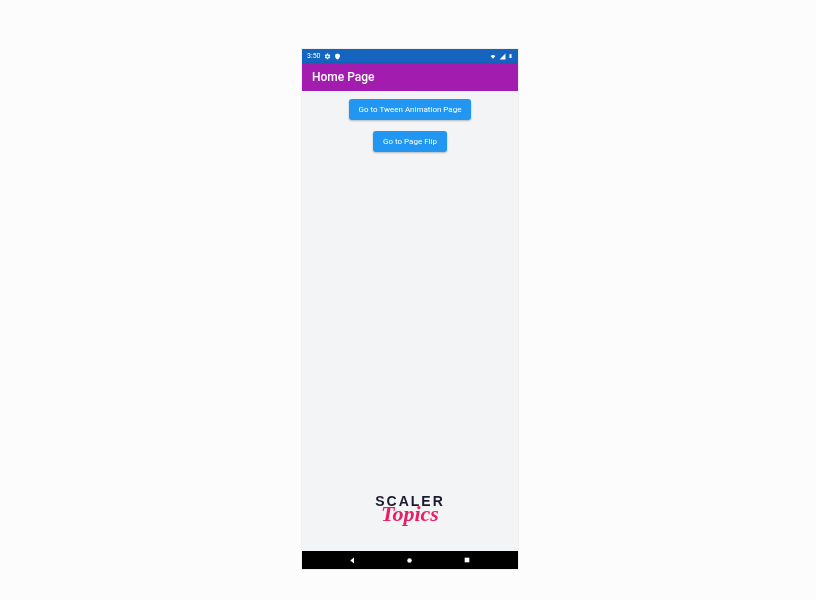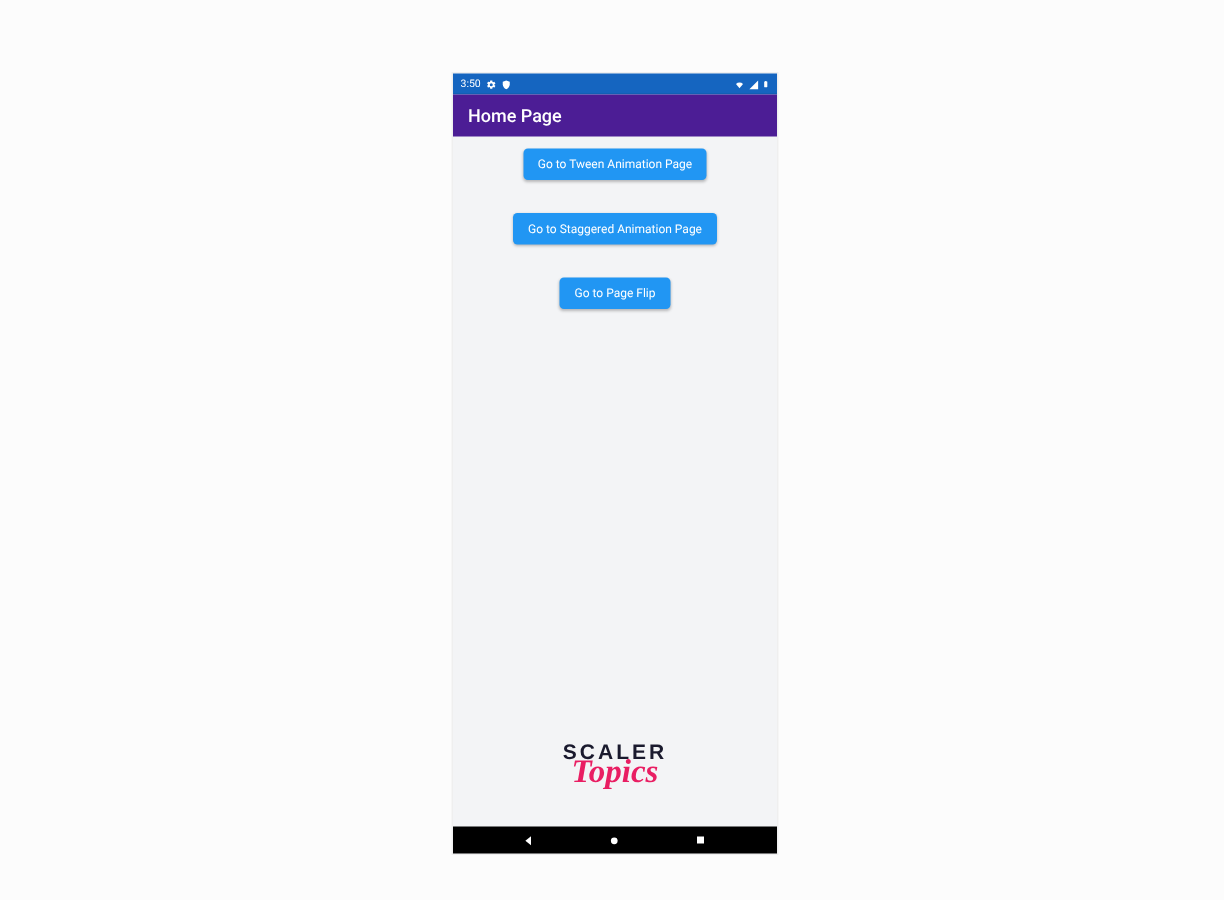--- a/index.html
+++ b/index.html
@@ -44,36 +44,36 @@
     display: inline-flex;
     align-items: center;
   }
   .status-right {
     display: flex;
     align-items: center;
     gap: 2px;
   }
   .app-bar {
     height: 28px;
-    background: #4c1d95;
+    background: #a21caf;
     display: flex;
     align-items: center;
     padding: 0 10px;
   }
   .app-bar-title {
     color: #fff;
     font-size: 12px;
     font-weight: 500;
   }
   .content {
     padding-top: 8px;
     display: flex;
     flex-direction: column;
     align-items: center;
-    gap: 22px;
+    gap: 11px;
   }
   .flat-btn {
     background: #2196f3;
     color: #fff;
     font-size: 8px;
     font-weight: 400;
     padding: 6px 10px;
     border-radius: 3px;
     box-shadow: 0 1px 2px rgba(0,0,0,0.25);
     cursor: pointer;
@@ -165,23 +165,20 @@
 
   <div class="app-bar">
     <span class="app-bar-title">Home Page</span>
   </div>
 
   <div class="content">
     <div class="flat-btn">
       <span>Go to Tween Animation Page</span>
     </div>
     <div class="flat-btn">
-      <span>Go to Staggered Animation Page</span>
-    </div>
-    <div class="flat-btn">
       <span>Go to Page Flip</span>
     </div>
   </div>
 
   <div class="nav-bar">
     <div class="nav-btn">
       <svg width="9" height="9" viewBox="0 0 24 24" fill="#fff">
           <path d="M16 4 L6 12 L16 20 Z"></path>
         </svg>
     </div>

